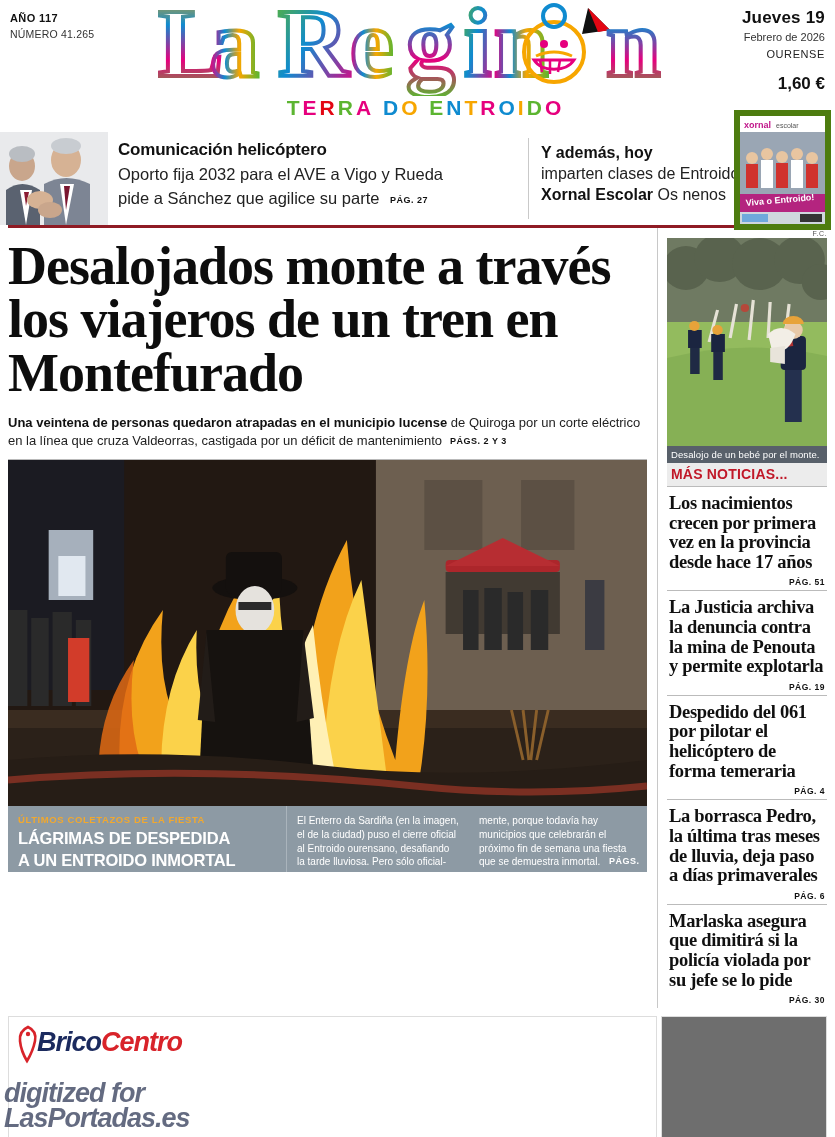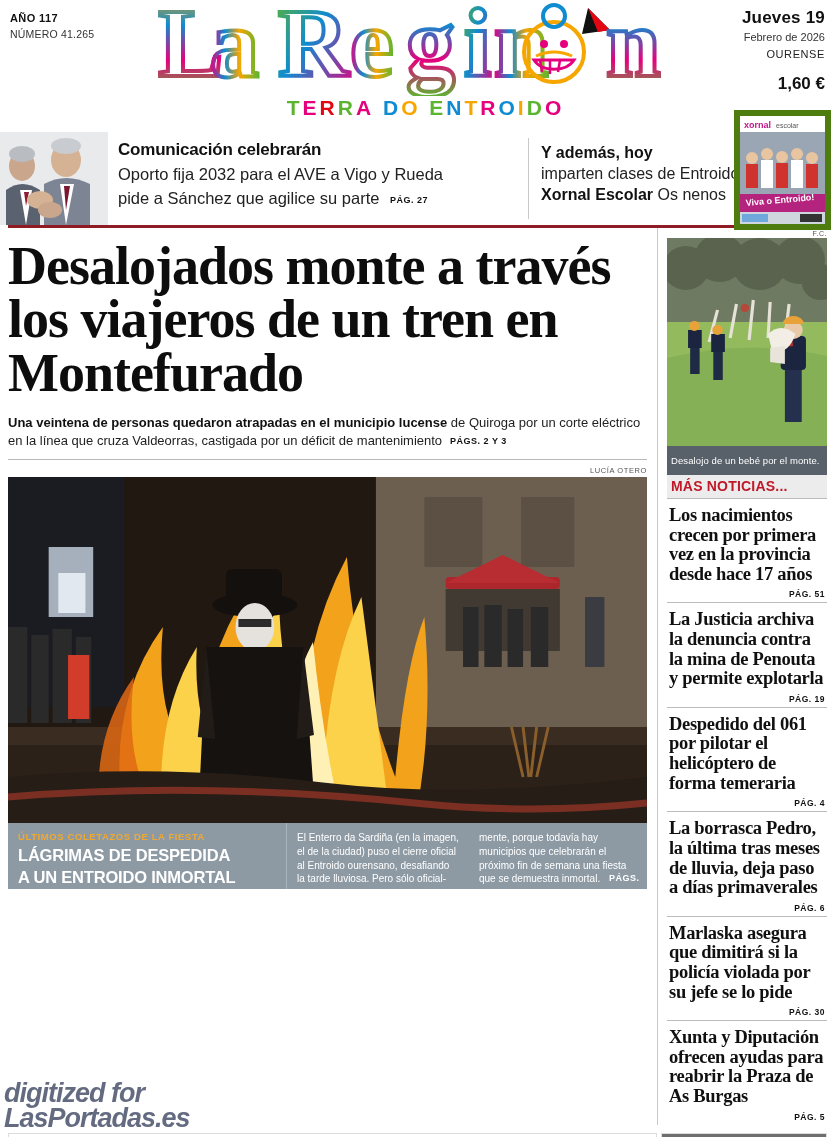--- a/index.html
+++ b/index.html
@@ -77,21 +77,21 @@
              letter-spacing:.2px;padding:3px 4px 4px 4px;}
   .rail-item{border-top:1px solid #bbb;padding:7px 2px 3px 2px;}
   .rail-item:first-of-type{border-top:none;padding-top:6px;}
   .rail-item h3{font-family:"Liberation Serif",serif;font-weight:bold;
                 font-size:18.5px;line-height:1.06;margin:0;color:#101010;
                 letter-spacing:-.3px;}
   .rail-pag{text-align:right;font-size:8.5px;font-weight:bold;letter-spacing:.5px;
             color:#111;margin-top:5px;}
   .rail-photo{width:100%;height:208px;overflow:hidden;position:relative;background:#6c8a4a;}
   .rail-credit{font-size:7px;letter-spacing:.5px;color:#555;text-align:right;margin:2px 0 1px;}
-  .rail-cap{background:#58606a;color:#fff;font-size:9.5px;padding:9px 4px;letter-spacing:.1px;}
+  .rail-cap{background:#58606a;color:#fff;font-size:9.5px;padding:3px 4px;letter-spacing:.1px;}
 
   
   .adzone{display:flex;margin:8px 8px 0 8px;gap:4px;height:196px;}
   .ad-brico{flex:1;position:relative;overflow:hidden;background:#fff;border:1px solid #ddd;}
   .ad-nova{flex:0 0 164px;background:#6e6e6e;position:relative;border:1px solid #ddd;}
 
   .brico-top{height:66px;background:#fff;position:relative;}
   .brico-logo{position:absolute;left:28px;top:12px;font-style:italic;font-weight:bold;
               font-size:27px;letter-spacing:-1px;line-height:1;}
   .brico-logo .b1{color:#1b2a5e;}
@@ -182,21 +182,21 @@
         <path d="M44 93 L44 52 Q66 40 90 52 L90 93 Z" fill="#7d8594"></path>
         <path d="M60 52 L66 93 L74 52 Z" fill="#ffffff"></path>
         <path d="M64 54 L66 78 L70 54 Z" fill="#7a1630"></path>
         <ellipse cx="66" cy="14" rx="15" ry="8" fill="#c8ccd1"></ellipse>
         <ellipse cx="40" cy="68" rx="13" ry="9" fill="#d6b294"></ellipse>
         <ellipse cx="50" cy="78" rx="12" ry="8" fill="#c9a68c"></ellipse>
       </svg>
     </div>
     <div class="teaser-body">
       <div class="tz-left">
-        <div class="kick">Comunicación celebrarán</div>
+        <div class="kick">Comunicación helicóptero</div>
         <div class="txt">Oporto fija 2032 para el AVE a Vigo y Rueda</div>
         <div class="txt">
           <span>pide a Sánchez que agilice su parte</span>
           <span class="pag-inline">PÁG. 27</span>
         </div>
       </div>
       <div class="tz-div"></div>
       <div class="tz-right">
         <div class="r1">Y además, hoy</div>
         <div class="r2">imparten clases de Entroido</div>
@@ -237,21 +237,20 @@
 
   <div class="main">
 
     <div class="col-left">
       <h1 class="headline">Desalojados monte a través los viajeros de un tren en Montefurado</h1>
       <div class="sub">
         <b>Una veintena de personas quedaron atrapadas en el municipio lucense</b><span> de Quiroga por un corte eléctrico en la línea que cruza Valdeorras, castigada por un déficit de mantenimiento</span><span class="pag-inline">PÁGS. 2 Y 3</span>
       </div>
 
       <div class="rule-thin" style="margin:10px 0 0 0;"></div>
-      <div class="credit">LUCÍA OTERO</div>
 
       <div class="photo-main">
         <svg width="100%" height="346" viewBox="0 0 660 346" preserveAspectRatio="none" aria-hidden="true">
           <rect width="660" height="346" fill="#221812"></rect>
           <rect x="380" y="0" width="280" height="250" fill="#6d5f50"></rect>
           <rect x="430" y="20" width="60" height="70" fill="#5c5044"></rect>
           <rect x="530" y="20" width="55" height="70" fill="#5c5044"></rect>
           <rect x="0" y="0" width="120" height="230" fill="#1b1b22"></rect>
           <rect x="42" y="70" width="46" height="70" fill="#c9d6e3" opacity=".8"></rect>
           <rect x="52" y="96" width="28" height="40" fill="#e8eef5" opacity=".9"></rect>
@@ -381,24 +380,20 @@
         <div class="rail-pag">PÁG. 4</div>
       </div>
       <div class="rail-item">
         <h3>La borrasca Pedro, la última tras meses de lluvia, deja paso a días primaverales</h3>
         <div class="rail-pag">PÁG. 6</div>
       </div>
       <div class="rail-item">
         <h3>Marlaska asegura que dimitirá si la policía violada por su jefe se lo pide</h3>
         <div class="rail-pag">PÁG. 30</div>
       </div>
-      <div class="rail-item">
-        <h3>Xunta y Diputación ofrecen ayudas para reabrir la Praza de As Burgas</h3>
-        <div class="rail-pag">PÁG. 5</div>
-      </div>
     </div>
   </div>
 
   <div class="adzone">
 
     <div class="ad-brico">
       <div class="brico-top">
         <div class="brico-bird">
           <svg width="26" height="40" viewBox="0 0 26 40" aria-hidden="true">
             <path d="M13 2 Q22 6 20 16 Q18 26 12 36 Q6 26 5 16 Q4 6 13 2 Z" fill="none" stroke="#d8232a" stroke-width="2.6"></path>

